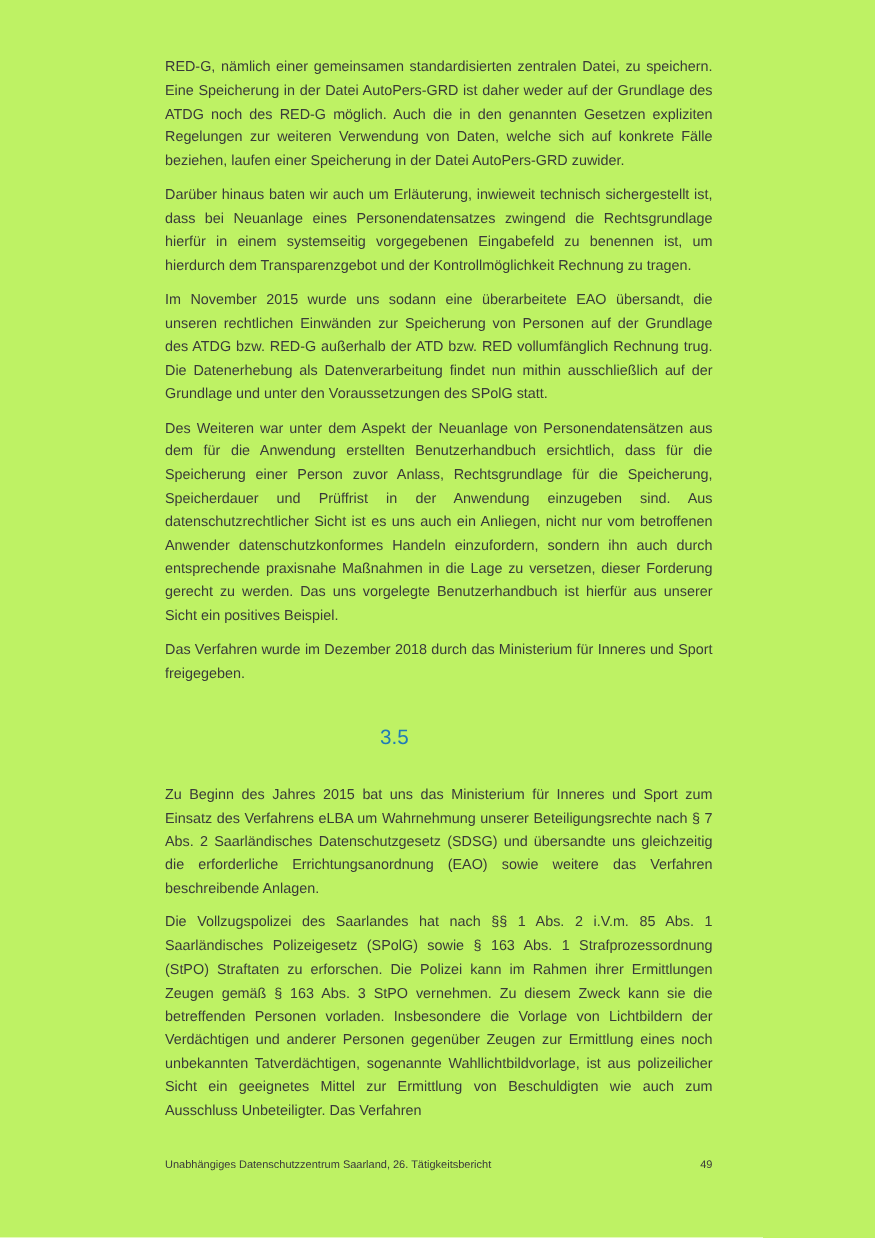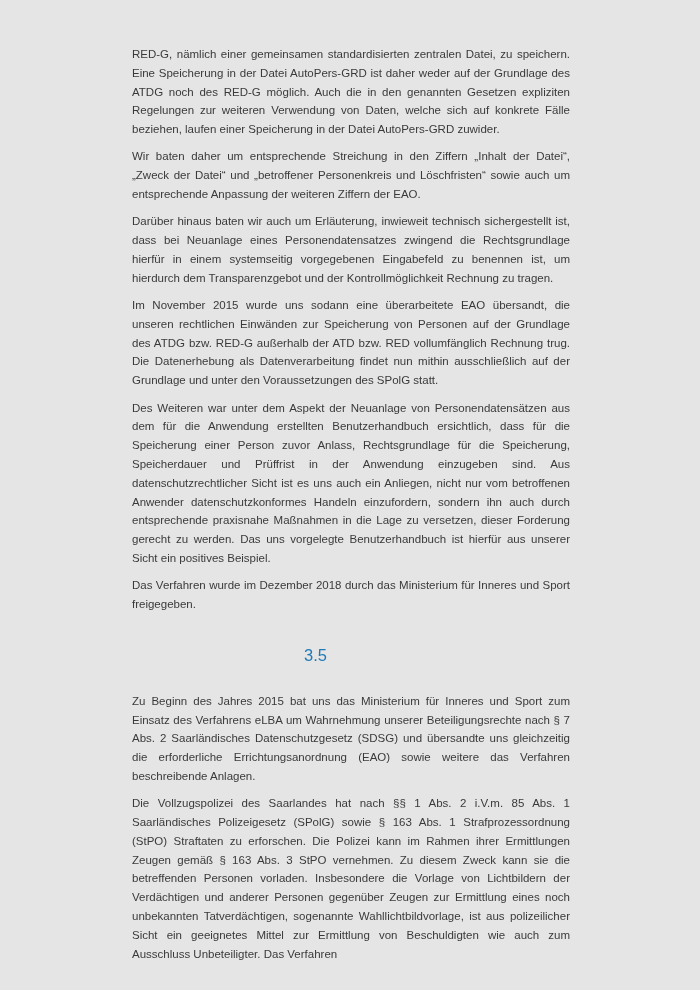--- a/index.html
+++ b/index.html
@@ -4,21 +4,21 @@
   <style>
     html, body {
       margin: 0;
       padding: 0;
       background: #ffffff;
     }
     .page {
       position: relative;
       width: 700px;
       height: 990px;
-      background: #e5e5e5;
+      background: #bef264;
       overflow: hidden;
       font-family: "Liberation Sans", sans-serif;
     }
     .content {
       position: absolute;
       left: 132px;
       top: 45px;
       width: 438px;
       color: #3a3a3a;
       font-size: 11.5px;
@@ -57,29 +57,32 @@
     }
   </style>
 </head>
 <body>
 
 <div class="page">
 
   <div class="content">
 
     <p>RED-G, nämlich einer gemeinsamen standardisierten zentralen Datei, zu speichern. Eine Speicherung in der Datei AutoPers-GRD ist daher weder auf der Grundlage des ATDG noch des RED-G möglich. Auch die in den genannten Gesetzen expliziten Regelungen zur weiteren Verwendung von Daten, welche sich auf konkrete Fälle beziehen, laufen einer Speicherung in der Datei AutoPers-GRD zuwider.</p>
-    <p>Wir baten daher um entsprechende Streichung in den Ziffern „Inhalt der Datei“, „Zweck der Datei“ und „betroffener Personenkreis und Löschfristen“ sowie auch um entsprechende Anpassung der weiteren Ziffern der EAO.</p>
     <p>Darüber hinaus baten wir auch um Erläuterung, inwieweit technisch sichergestellt ist, dass bei Neuanlage eines Personendatensatzes zwingend die Rechtsgrundlage hierfür in einem systemseitig vorgegebenen Eingabefeld zu benennen ist, um hierdurch dem Transparenzgebot und der Kontrollmöglichkeit Rechnung zu tragen.</p>
     <p>Im November 2015 wurde uns sodann eine überarbeitete EAO übersandt, die unseren rechtlichen Einwänden zur Speicherung von Personen auf der Grundlage des ATDG bzw. RED-G außerhalb der ATD bzw. RED vollumfänglich Rechnung trug. Die Datenerhebung als Datenverarbeitung findet nun mithin ausschließlich auf der Grundlage und unter den Voraussetzungen des SPolG statt.</p>
     <p>Des Weiteren war unter dem Aspekt der Neuanlage von Personendatensätzen aus dem für die Anwendung erstellten Benutzerhandbuch ersichtlich, dass für die Speicherung einer Person zuvor Anlass, Rechtsgrundlage für die Speicherung, Speicherdauer und Prüffrist in der Anwendung einzugeben sind. Aus datenschutzrechtlicher Sicht ist es uns auch ein Anliegen, nicht nur vom betroffenen Anwender datenschutzkonformes Handeln einzufordern, sondern ihn auch durch entsprechende praxisnahe Maßnahmen in die Lage zu versetzen, dieser Forderung gerecht zu werden. Das uns vorgelegte Benutzerhandbuch ist hierfür aus unserer Sicht ein positives Beispiel.</p>
     <p>Das Verfahren wurde im Dezember 2018 durch das Ministerium für Inneres und Sport freigegeben.</p>
 
     <div class="section-heading">
       <span class="hnum">3.5</span>
     </div>
 
     <p>Zu Beginn des Jahres 2015 bat uns das Ministerium für Inneres und Sport zum Einsatz des Verfahrens eLBA um Wahrnehmung unserer Beteiligungsrechte nach § 7 Abs. 2 Saarländisches Datenschutzgesetz (SDSG) und übersandte uns gleichzeitig die erforderliche Errichtungsanordnung (EAO) sowie weitere das Verfahren beschreibende Anlagen.</p>
     <p>Die Vollzugspolizei des Saarlandes hat nach §§ 1 Abs. 2 i.V.m. 85 Abs. 1 Saarländisches Polizeigesetz (SPolG) sowie § 163 Abs. 1 Strafprozessordnung (StPO) Straftaten zu erforschen. Die Polizei kann im Rahmen ihrer Ermittlungen Zeugen gemäß § 163 Abs. 3 StPO vernehmen. Zu diesem Zweck kann sie die betreffenden Personen vorladen. Insbesondere die Vorlage von Lichtbildern der Verdächtigen und anderer Personen gegenüber Zeugen zur Ermittlung eines noch unbekannten Tatverdächtigen, sogenannte Wahllichtbildvorlage, ist aus polizeilicher Sicht ein geeignetes Mittel zur Ermittlung von Beschuldigten wie auch zum Ausschluss Unbeteiligter. Das Verfahren</p>
 
   </div>
 
+  <div class="footer">
+    <span>Unabhängiges Datenschutzzentrum Saarland, 26. Tätigkeitsbericht</span>
+    <span>49</span>
+  </div>
 
 </div>
 
 </body></html>

